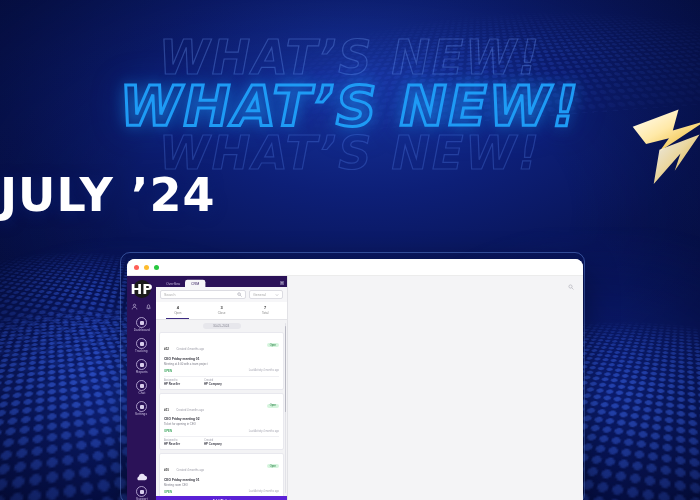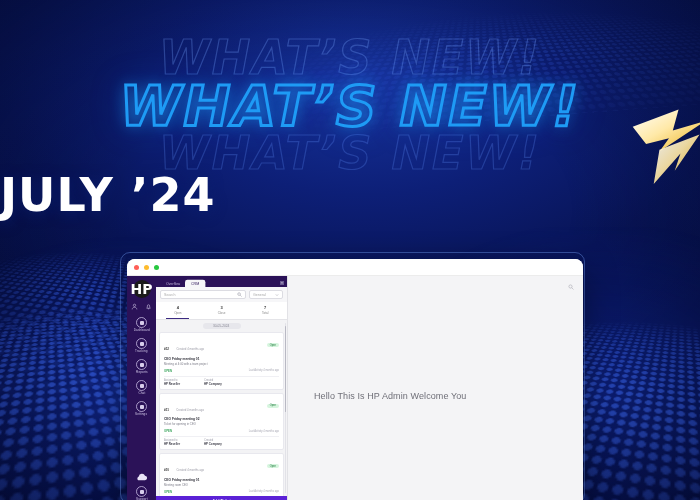--- a/index.html
+++ b/index.html
@@ -484,17 +484,16 @@
       <div id="add-ticket-btn">
         <span>Add Ticket</span>
       </div>
     </div>
 
     <div id="detail-pane">
       <svg id="detail-search-icon" viewBox="0 0 12 12">
         <circle cx="5" cy="5" r="3.2" fill="none" stroke="#b4b4bc" stroke-width="1.4"></circle>
         <path d="M7.6 7.6L11 11" stroke="#b4b4bc" stroke-width="1.4"></path>
       </svg>
-      <div id="detail-greeting">Hello This Is HP Admin Welcome You</div>
     </div>
 
   </div>
 </div>
 
 </body></html>

